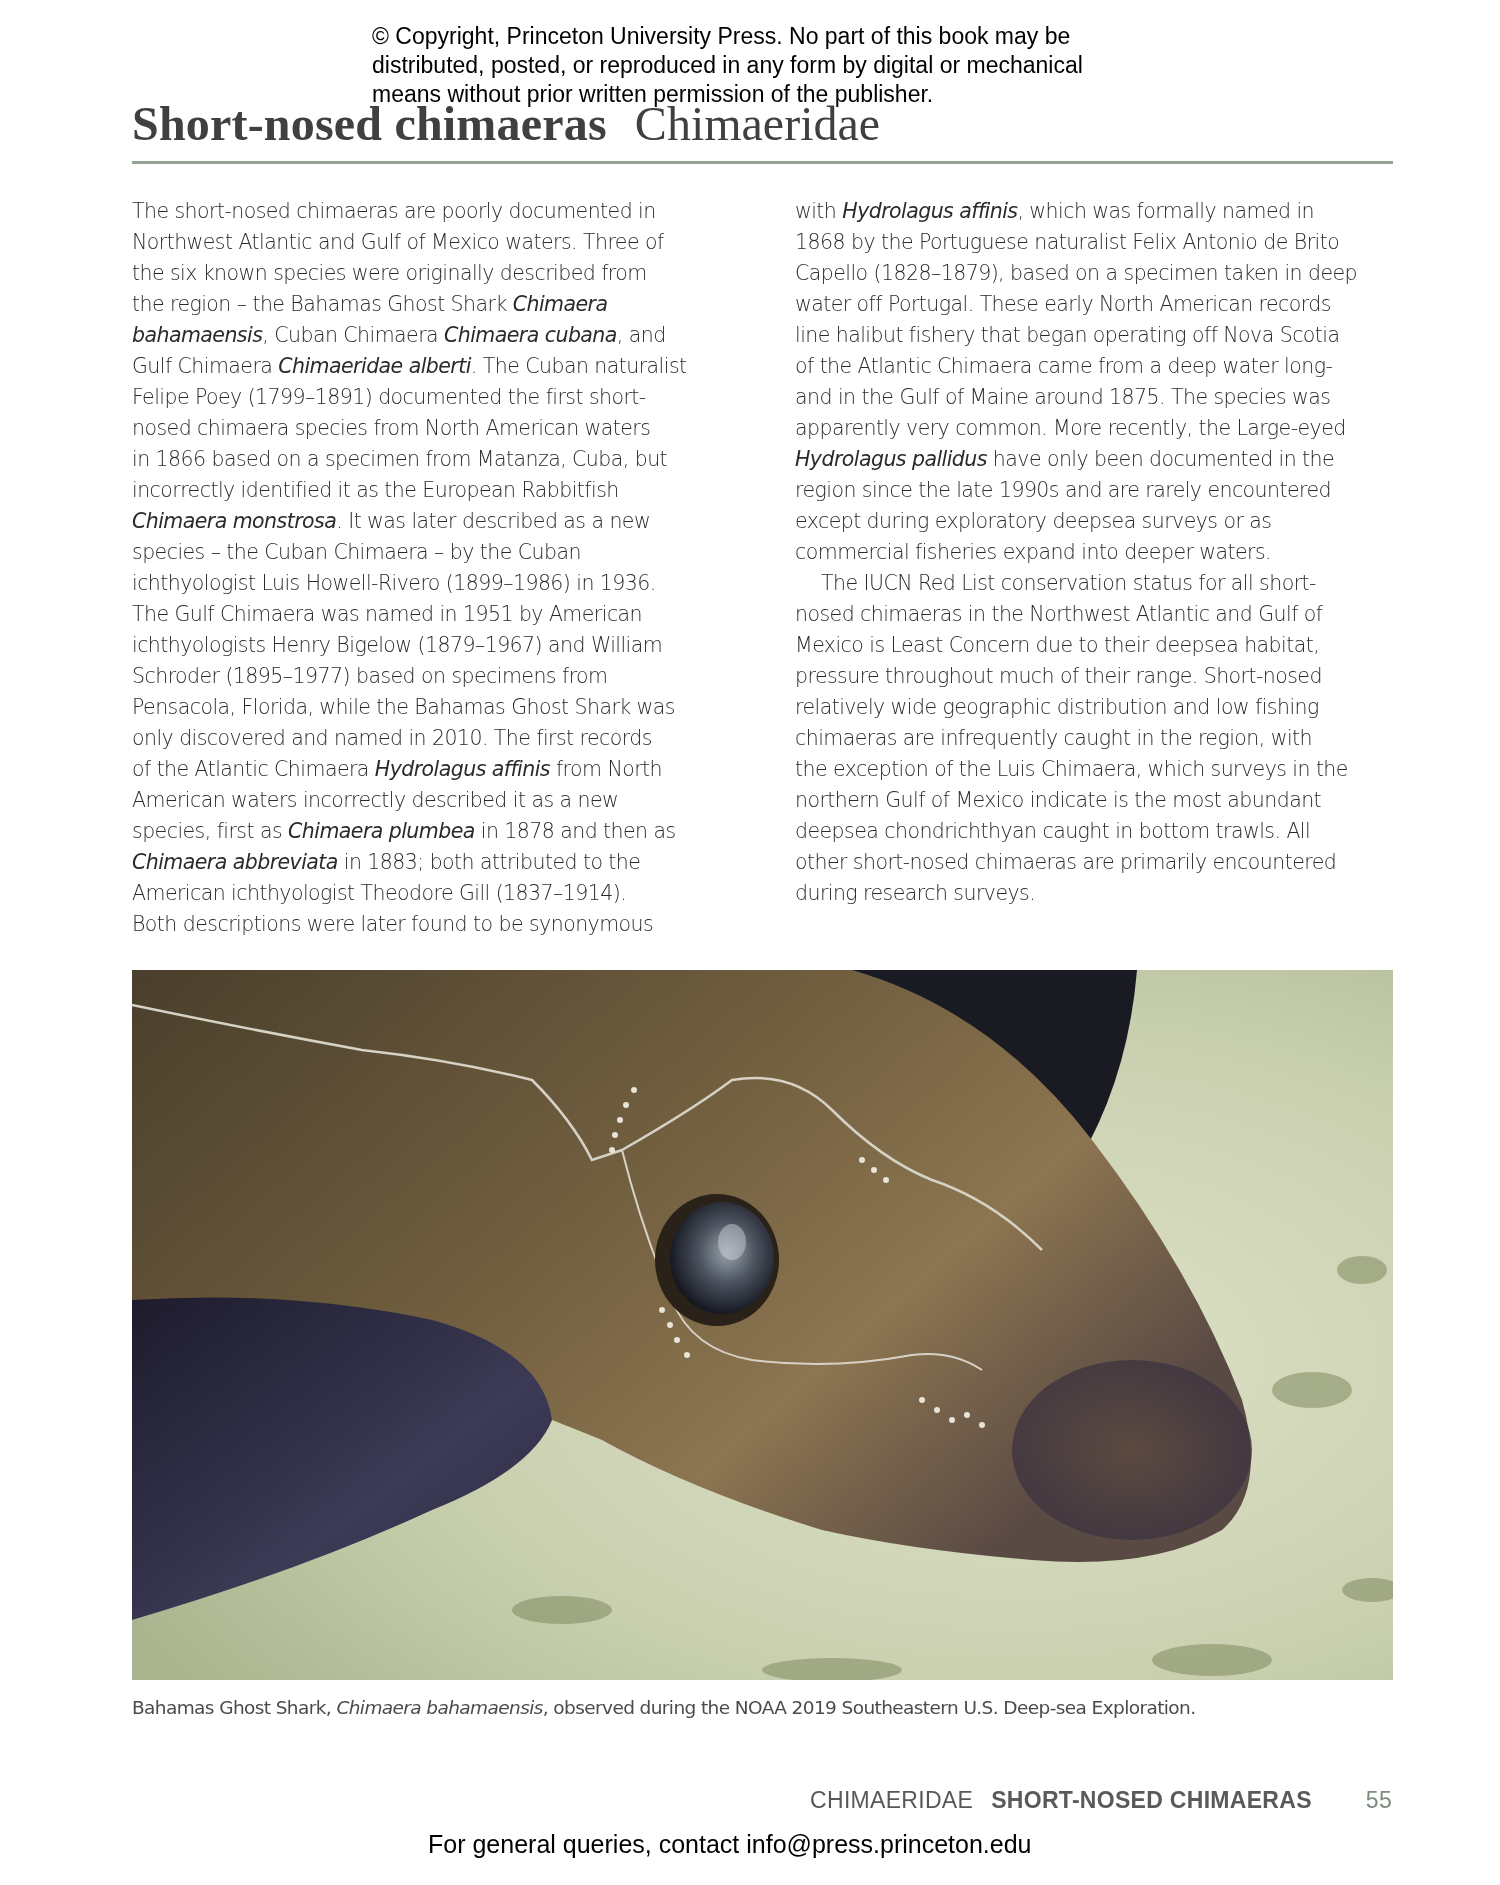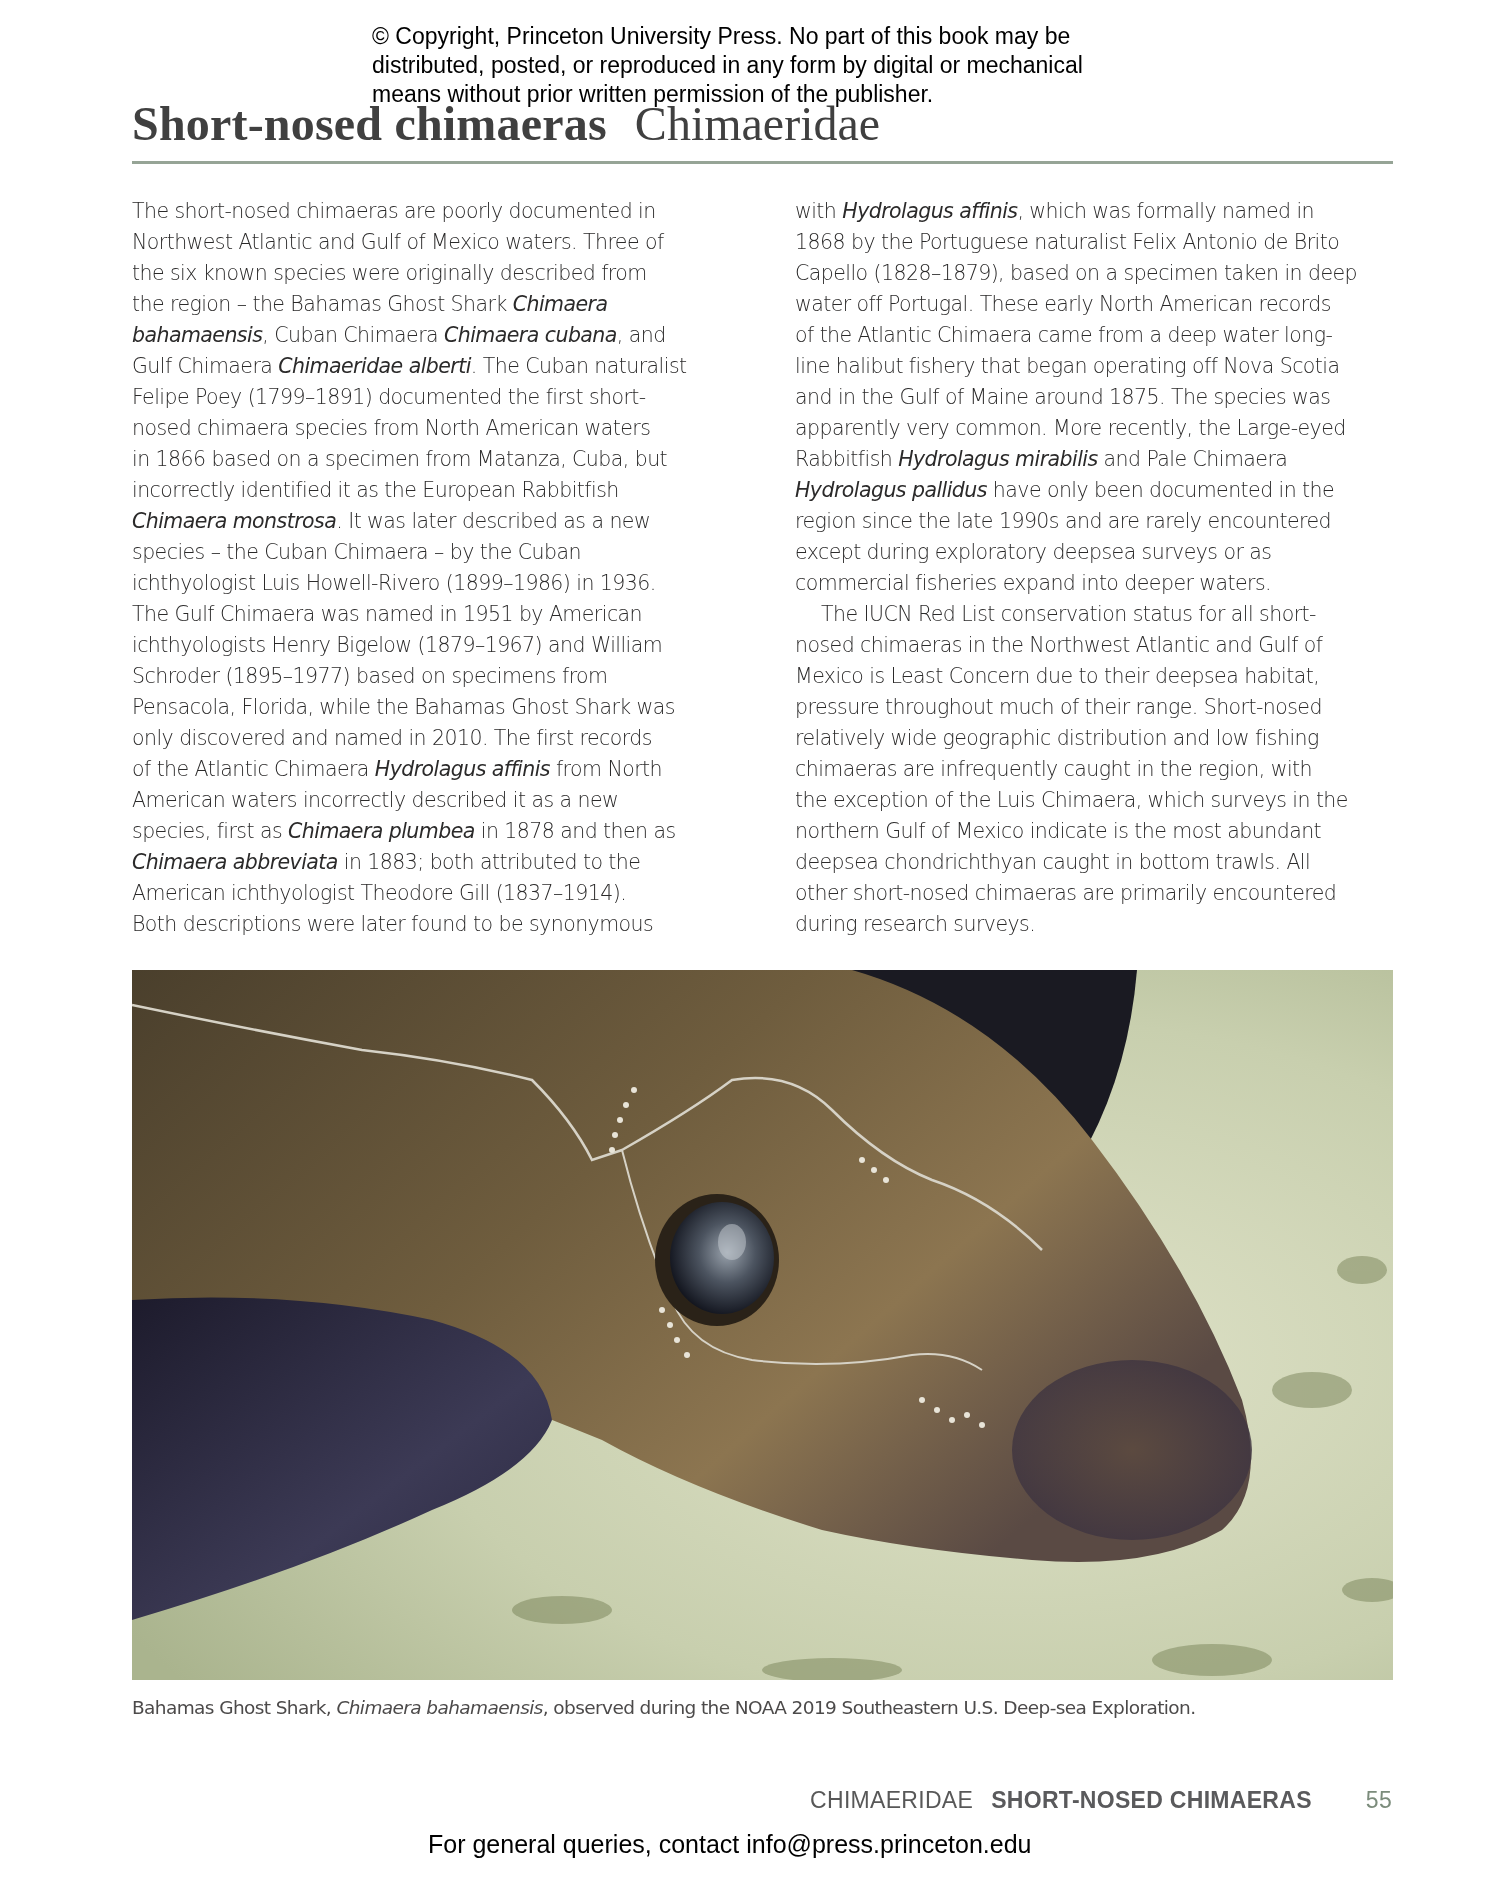--- a/index.html
+++ b/index.html
@@ -80,25 +80,24 @@
       <span class="line"><span>species, first as </span><i>Chimaera plumbea</i><span> in 1878 and then as</span></span>
       <span class="line"><i>Chimaera abbreviata</i><span> in 1883; both attributed to the</span></span>
       <span class="line"><span>American ichthyologist Theodore Gill (1837–1914).</span></span>
       <span class="line"><span>Both descriptions were later found to be synonymous</span></span>
     </div>
   <div class="col" id="col-right">
       <span class="line"><span>with </span><i>Hydrolagus affinis</i><span>, which was formally named in</span></span>
       <span class="line"><span>1868 by the Portuguese naturalist Felix Antonio de Brito</span></span>
       <span class="line"><span>Capello (1828–1879), based on a specimen taken in deep</span></span>
       <span class="line"><span>water off Portugal. These early North American records</span></span>
+      <span class="line"><span>line halibut fishery that began operating off Nova Scotia</span></span>
       <span class="line"><span>of the Atlantic Chimaera came from a deep water long-</span></span>
-      <span class="line"><span>line halibut fishery that began operating off Nova Scotia</span></span>
       <span class="line"><span>and in the Gulf of Maine around 1875. The species was</span></span>
       <span class="line"><span>apparently very common. More recently, the Large-eyed</span></span>
-      <span class="line"><span>Rabbitfish </span><i>Hydrolagus mirabilis</i><span> and Pale Chimaera</span></span>
       <span class="line"><i>Hydrolagus pallidus</i><span> have only been documented in the</span></span>
       <span class="line"><span>region since the late 1990s and are rarely encountered</span></span>
       <span class="line"><span>except during exploratory deepsea surveys or as</span></span>
       <span class="line"><span>commercial fisheries expand into deeper waters.</span></span>
       <span class="line indent"><span>The IUCN Red List conservation status for all short-</span></span>
       <span class="line"><span>nosed chimaeras in the Northwest Atlantic and Gulf of</span></span>
       <span class="line"><span>Mexico is Least Concern due to their deepsea habitat,</span></span>
       <span class="line"><span>pressure throughout much of their range. Short-nosed</span></span>
       <span class="line"><span>relatively wide geographic distribution and low fishing</span></span>
       <span class="line"><span>chimaeras are infrequently caught in the region, with</span></span>

